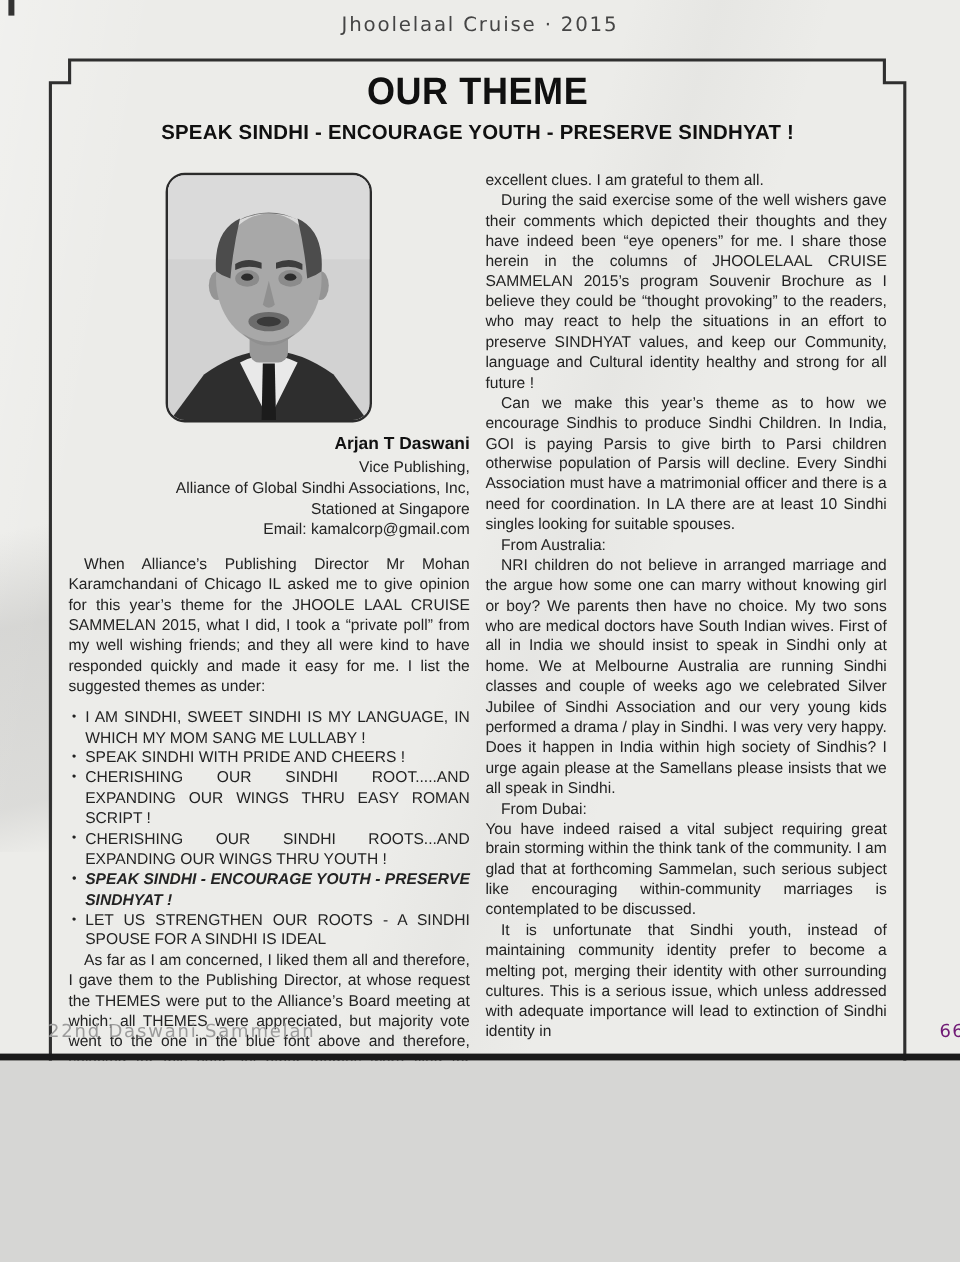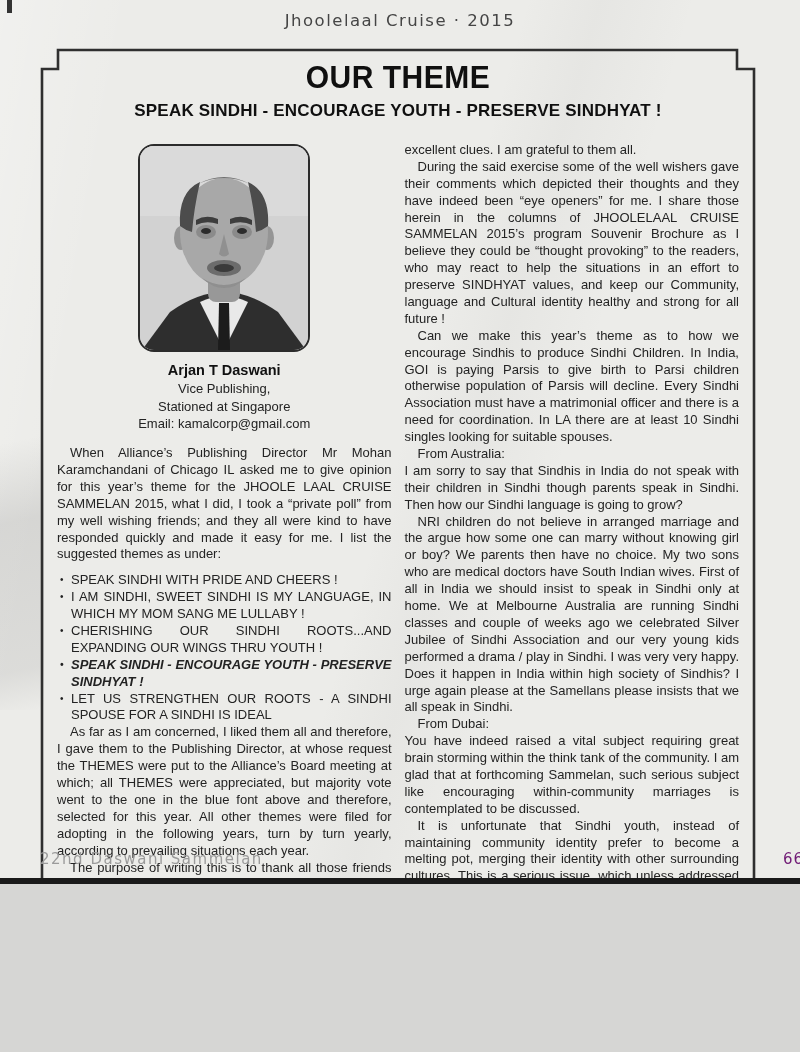--- a/index.html
+++ b/index.html
@@ -30,21 +30,21 @@
   .col { flex:1; font-size:13px; line-height:1.3; color:#232323; text-align:justify; }
   .col p { margin:0; }
   .indent { text-indent:13px; }
   
   .photo-wrap {
     width:168px; height:204px; margin:2px auto 9px; border:2px solid #2b2b2b;
     border-radius:16px; overflow:hidden; background:#cfcfcf;
   }
   .photo-wrap svg { display:block; }
   .caption { text-align:center; line-height:1.33; margin-bottom:13px; text-indent:0; }
-  .caption div { text-align:center; }
+  .caption div { text-align:right; }
   .caption .name { font-weight:bold; font-size:14.5px; color:#111; }
   
   ul.themes { margin:9px 0 0 0; padding:0 0 0 14px; list-style:none; }
   ul.themes li { position:relative; margin:0; text-align:justify; }
   ul.themes li::before {
     content:"\2022"; position:absolute; left:-11px; top:1px; font-size:10px; color:#222;
   }
   ul.themes li.em { font-weight:bold; font-style:italic; }
   
   .footer-left {
@@ -131,44 +131,45 @@
             <ellipse cx="84" cy="122" rx="17" ry="8" fill="#6c6c6c"></ellipse>
             <ellipse cx="84" cy="122" rx="10" ry="4" fill="#3a3a3a"></ellipse>
 
             <path d="M62,132 Q84,146 106,132 Q96,142 84,142 Q72,142 62,132 Z" fill="#8f8f8f"></path>
           </svg>
         </div>
 
         <div class="caption">
           <div class="name">Arjan T Daswani</div>
           <div>Vice Publishing,</div>
+          <div>Alliance of Global Sindhi Associations, Inc,</div>
           <div>Stationed at Singapore</div>
           <div>Email:  kamalcorp@gmail.com</div>
         </div>
 
         <p class="indent">When Alliance’s Publishing Director Mr Mohan Karamchandani of Chicago IL asked me to give opinion for this year’s theme for the JHOOLE LAAL CRUISE SAMMELAN 2015, what I did, I took a “private poll” from my well wishing friends; and they all were kind to have responded quickly and made it easy for me.  I list the suggested themes as under:</p>
 
         <ul class="themes">
+          <li>I AM SINDHI, SWEET SINDHI IS MY LANGUAGE, IN WHICH MY MOM SANG ME LULLABY !</li>
           <li>SPEAK SINDHI WITH PRIDE AND CHEERS !</li>
-          <li>I AM SINDHI, SWEET SINDHI IS MY LANGUAGE, IN WHICH MY MOM SANG ME LULLABY !</li>
+          <li>CHERISHING OUR SINDHI ROOT.....AND EXPANDING OUR WINGS THRU EASY ROMAN SCRIPT !</li>
           <li>CHERISHING OUR SINDHI ROOTS...AND EXPANDING OUR WINGS THRU YOUTH !</li>
           <li class="em">SPEAK SINDHI - ENCOURAGE YOUTH - PRESERVE SINDHYAT !</li>
           <li>LET US STRENGTHEN OUR ROOTS - A SINDHI SPOUSE FOR A SINDHI IS IDEAL</li>
         </ul>
 
         <p class="indent">As far as I am concerned, I liked them all and therefore, I gave them to the Publishing Director, at whose request the THEMES were put to the Alliance’s Board meeting at which; all THEMES were appreciated, but majority vote went to the one in the blue font above and therefore, selected for this year.  All other themes were filed for adopting in the following years, turn by turn yearly, according to prevailing situations each year.</p>
         <p class="indent">The purpose of writing this is to thank all those friends who were kind to have come to my call and gave me</p>
       </div>
 
       <div class="col">
         <p>excellent clues.  I am grateful to them all.</p>
         <p class="indent">During the said exercise some of the well wishers gave their comments which depicted their thoughts and they have indeed been “eye openers” for me.  I share those herein in the columns of JHOOLELAAL CRUISE SAMMELAN 2015’s program Souvenir Brochure as I believe they could be “thought provoking” to the readers, who may react to help the situations in an effort to preserve SINDHYAT values, and keep our Community, language and Cultural identity healthy and strong for all future !</p>
         <p class="indent">Can we make this year’s theme as to how we encourage Sindhis to produce Sindhi Children. In India, GOI is paying Parsis to give birth to Parsi children otherwise population of Parsis will decline. Every Sindhi Association must have a matrimonial officer and there is a need for coordination. In LA there are at least 10 Sindhi singles looking for suitable spouses.</p>
         <p class="indent">From Australia:</p>
-        <p>I am sorry to say that Sindhis in India do not speak with their children in Sindhi though parents speak in Sindhi. Then how our Sindhi language is going to grow?</p>
         <p class="indent">NRI children do not believe in arranged marriage and the argue how some one can marry without knowing girl or boy? We parents then have no choice. My two sons who are medical doctors have South Indian wives. First of all in India we should insist to speak in Sindhi only at home. We at Melbourne Australia are running Sindhi classes and couple of weeks ago we celebrated Silver Jubilee of Sindhi Association and our very young kids performed a drama / play in Sindhi. I was very very happy. Does it happen in India within high society of Sindhis? I urge again please at the Samellans please insists that we all speak in Sindhi.</p>
         <p class="indent">From Dubai:</p>
         <p>You have indeed raised a vital subject requiring great brain storming within the think tank of the community. I am glad that at forthcoming Sammelan, such serious subject like encouraging within-community marriages is contemplated to be discussed.</p>
         <p class="indent">It is unfortunate that Sindhi youth, instead of maintaining community identity prefer to become a melting pot, merging their identity with other surrounding cultures. This is a serious issue, which unless addressed with adequate importance will lead to extinction of Sindhi identity in</p>
       </div>
 
     </div>
   </div>
 
   <div class="footer-left">22nd Daswani Sammelan</div>

